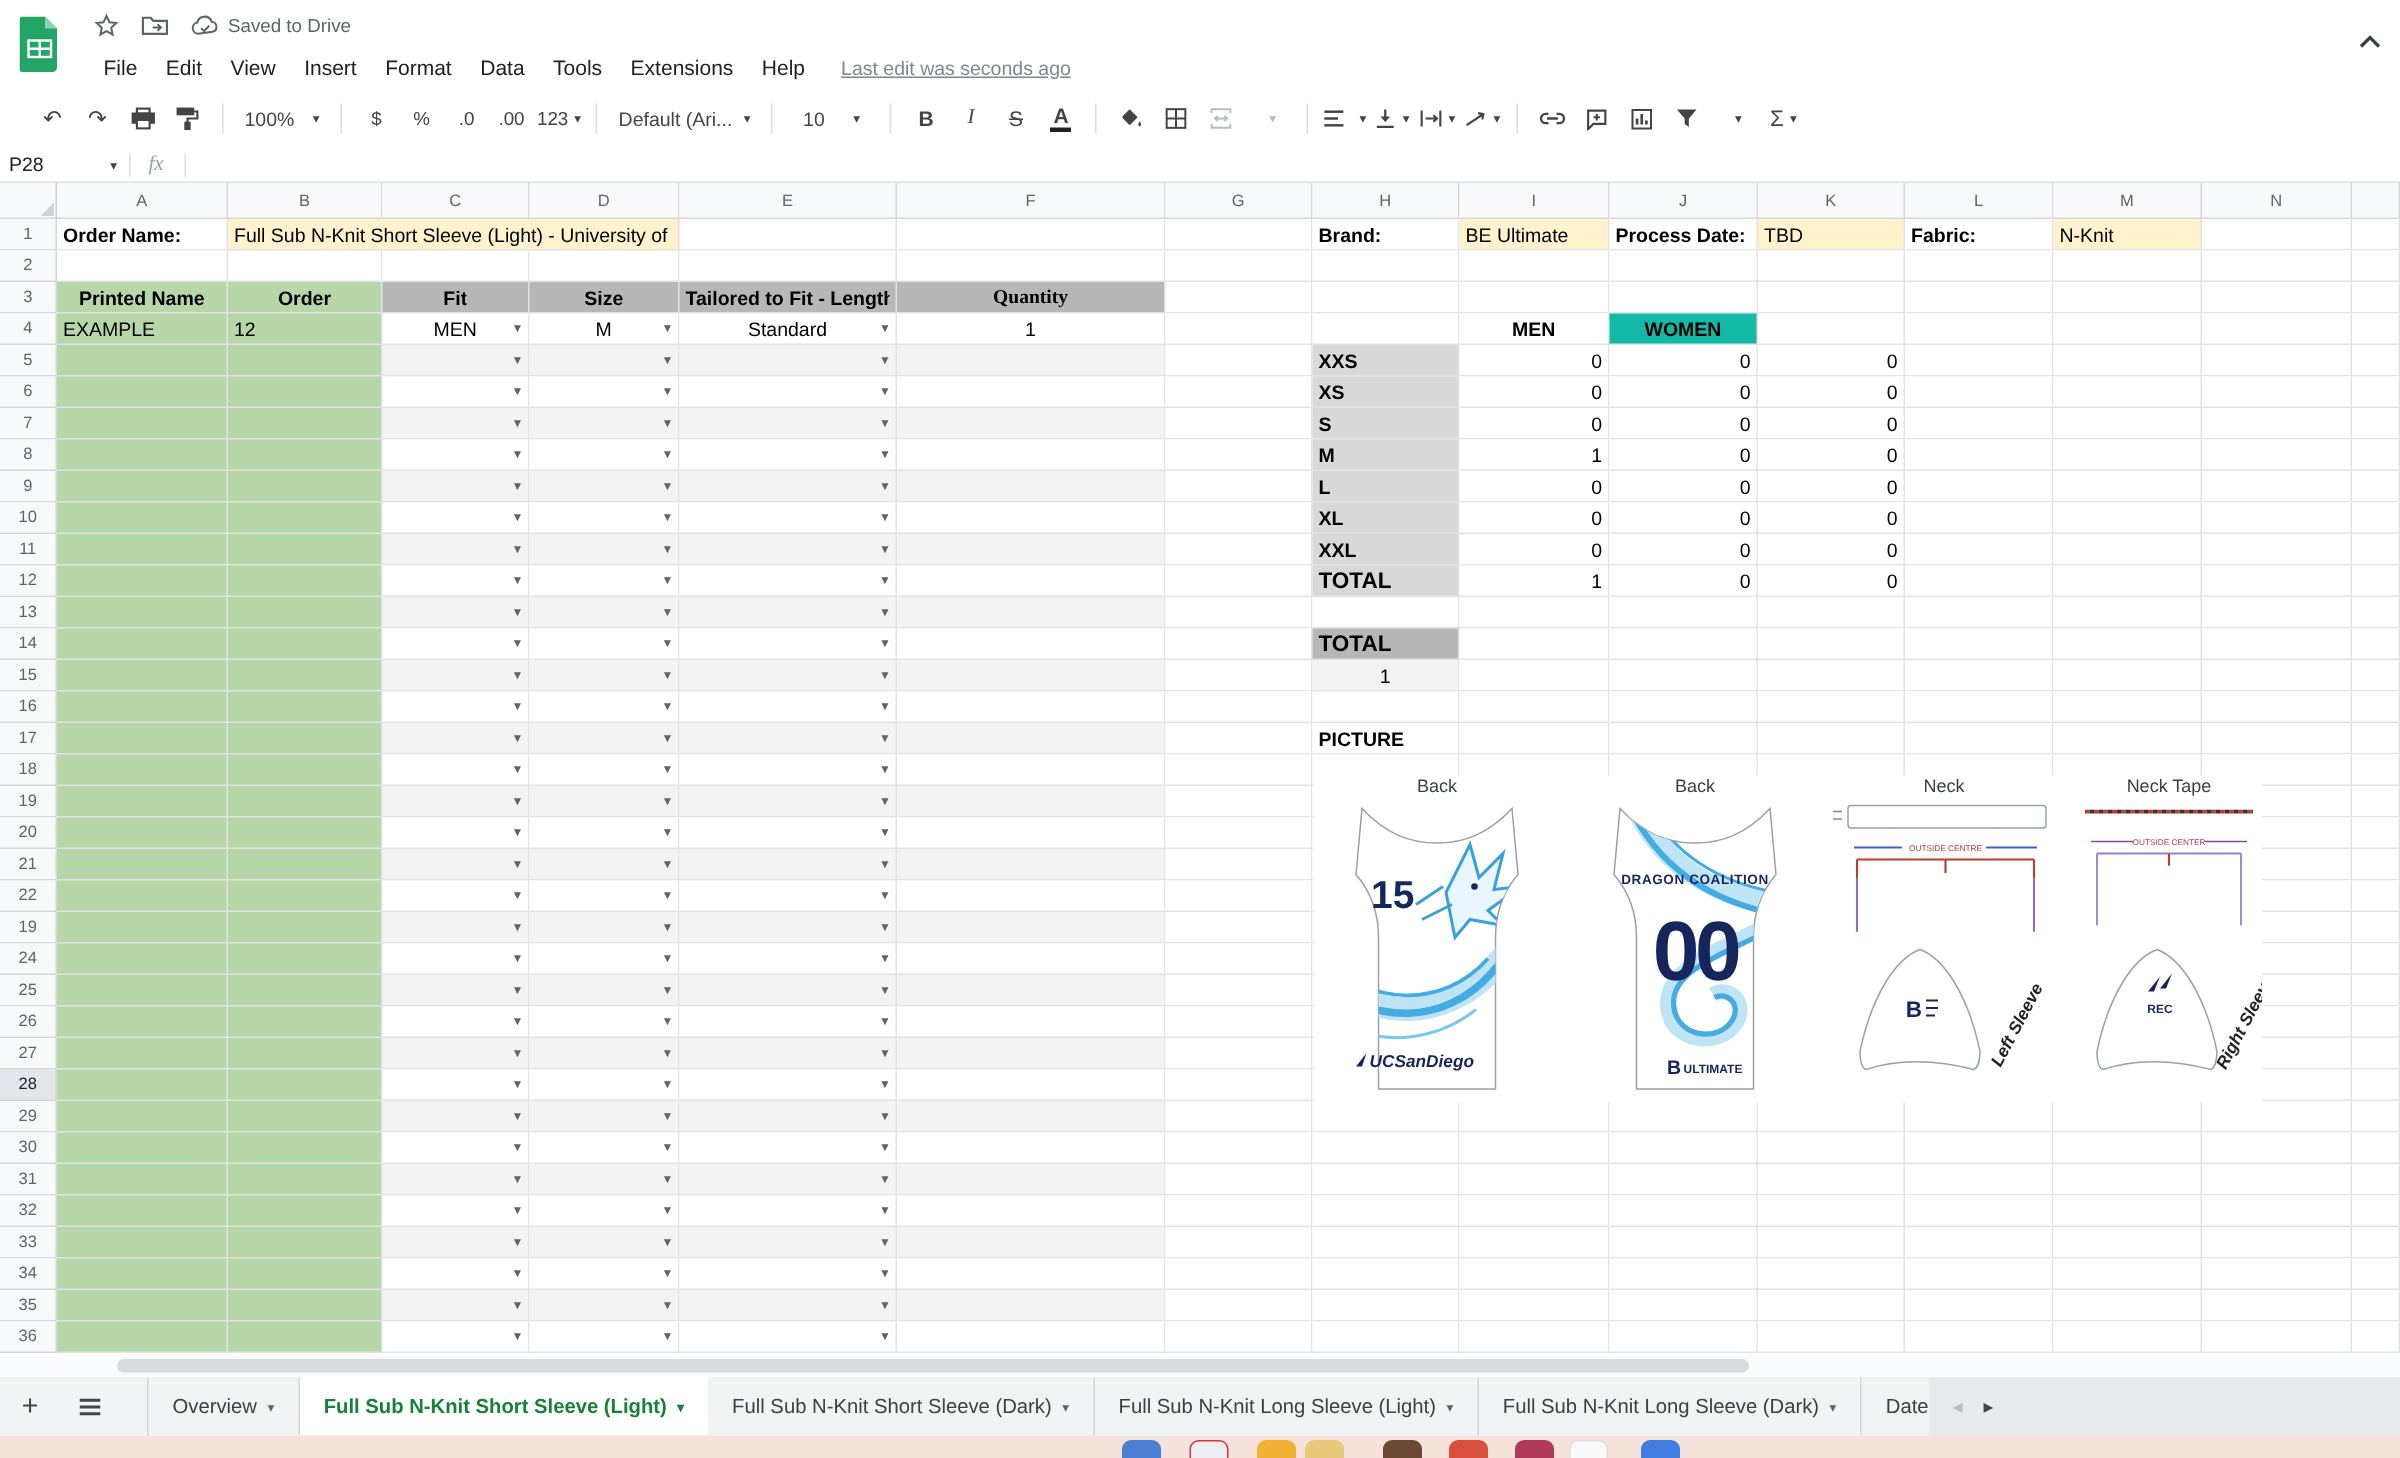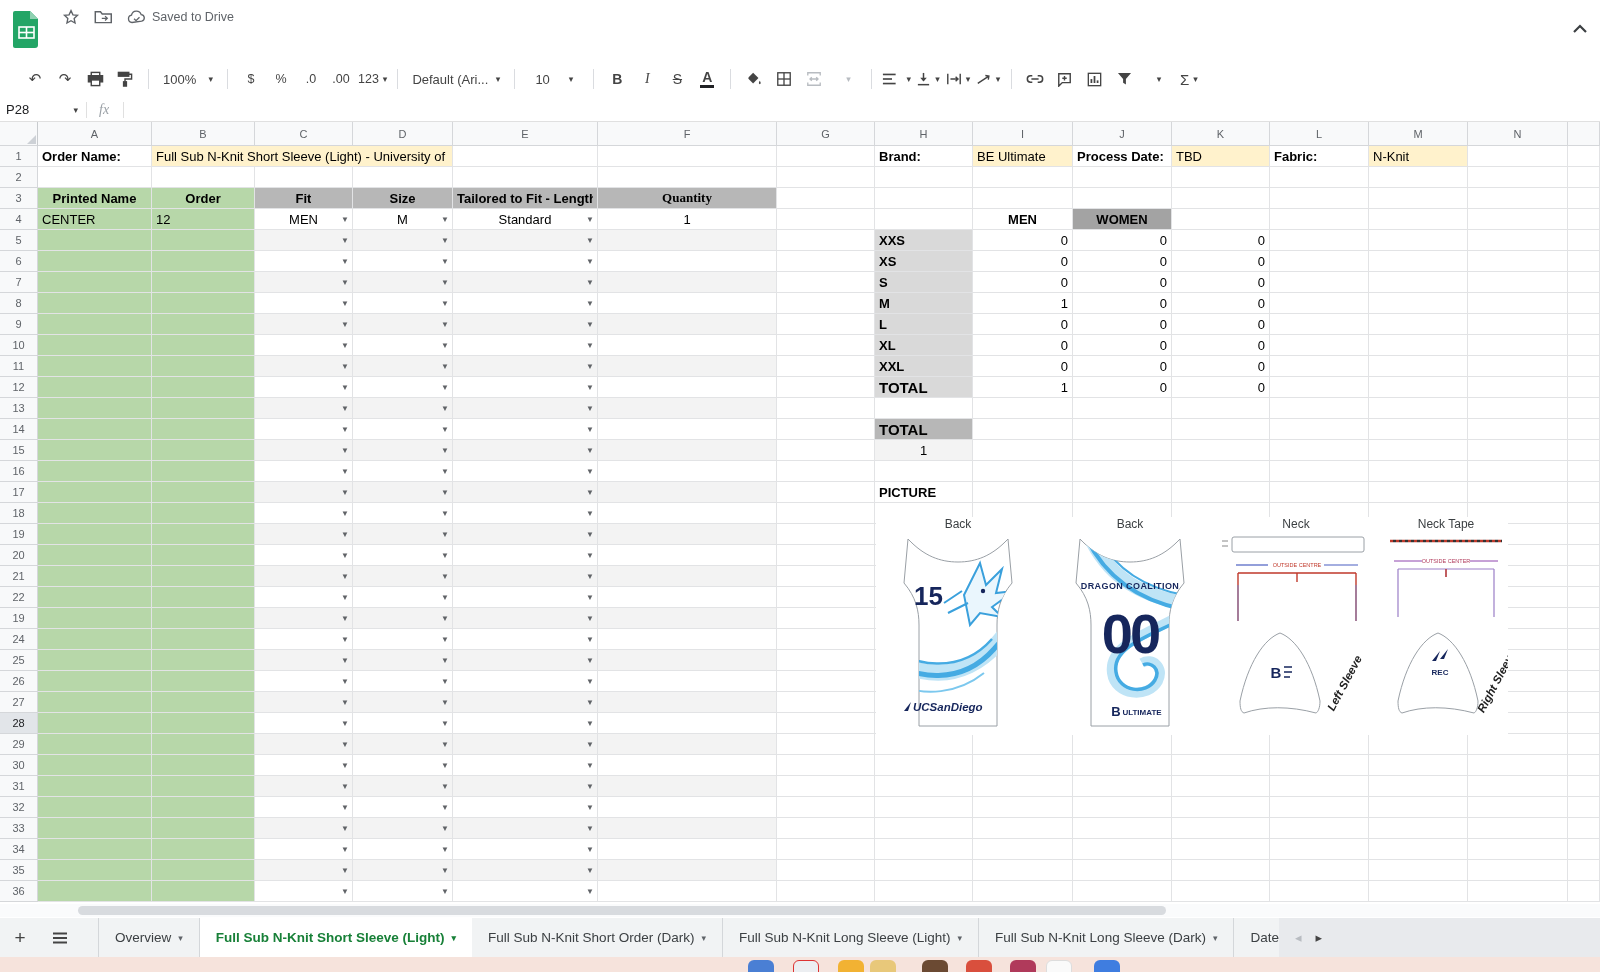--- a/index.html
+++ b/index.html
@@ -109,20 +109,32 @@
         <path d="M9 10.5 h6 M12.8 8 l2.6 2.5 -2.6 2.5" stroke-width="1.5"></path>
       </svg>
       </span>
     <span id="saved-wrap">
       <svg width="20" height="15" viewBox="0 0 24 18" fill="none" stroke="#5f6368" stroke-width="1.6">
         <path d="M6 15 a4.5 4.5 0 0 1 -.6 -8.9 a6 6 0 0 1 11.6 -.6 a4 4 0 0 1 .6 7.9 z"></path>
         <path d="M8.5 10.5 l2.3 2.3 4.2 -4.2"></path>
       </svg>
       <span>Saved to Drive</span>
     </span>
+  </div>
+  <div id="menubar">
+    <span class="menu-item">File</span>
+    <span class="menu-item">Edit</span>
+    <span class="menu-item">View</span>
+    <span class="menu-item">Insert</span>
+    <span class="menu-item">Format</span>
+    <span class="menu-item">Data</span>
+    <span class="menu-item">Tools</span>
+    <span class="menu-item">Extensions</span>
+    <span class="menu-item">Help</span>
+    <span id="last-edit">Last edit was seconds ago</span>
   </div>
   <div id="collapse-caret">
     <svg width="16" height="11" viewBox="0 0 16 11" fill="none" stroke="#3c4043" stroke-width="2.2">
       <path d="M2 9 L8 3 L14 9"></path>
     </svg>
   </div>
 </div>
 
 <div id="toolbar">
   <span class="ti">↶</span>
@@ -326,21 +338,21 @@
     <div class="row-header" style="left: 0px; top: 738px; width: 38px; height: 21px;">35</div>
     <div class="row-header" style="left: 0px; top: 759px; width: 38px; height: 21px;">36</div>
     <div class="cell b" style="left: 38px; top: 24px; width: 114px; height: 21px; background: rgb(255, 255, 255);">
       <span style="overflow: hidden; white-space: nowrap;">Order Name:</span>
     </div>
     <div class="cell" style="left: 38px; top: 45px; width: 114px; height: 21px; background: rgb(255, 255, 255);"></div>
     <div class="cell b ac" style="left: 38px; top: 66px; width: 114px; height: 21px; background: rgb(183, 215, 169);">
       <span style="overflow: hidden; white-space: nowrap;">Printed Name</span>
     </div>
     <div class="cell" style="left: 38px; top: 87px; width: 114px; height: 21px; background: rgb(183, 215, 169);">
-      <span style="overflow: hidden; white-space: nowrap;">CENTER</span>
+      <span style="overflow: hidden; white-space: nowrap;">EXAMPLE</span>
     </div>
     <div class="cell" style="left: 38px; top: 108px; width: 114px; height: 21px; background: rgb(183, 215, 169);"></div>
     <div class="cell" style="left: 38px; top: 129px; width: 114px; height: 21px; background: rgb(183, 215, 169);"></div>
     <div class="cell" style="left: 38px; top: 150px; width: 114px; height: 21px; background: rgb(183, 215, 169);"></div>
     <div class="cell" style="left: 38px; top: 171px; width: 114px; height: 21px; background: rgb(183, 215, 169);"></div>
     <div class="cell" style="left: 38px; top: 192px; width: 114px; height: 21px; background: rgb(183, 215, 169);"></div>
     <div class="cell" style="left: 38px; top: 213px; width: 114px; height: 21px; background: rgb(183, 215, 169);"></div>
     <div class="cell" style="left: 38px; top: 234px; width: 114px; height: 21px; background: rgb(183, 215, 169);"></div>
     <div class="cell" style="left: 38px; top: 255px; width: 114px; height: 21px; background: rgb(183, 215, 169);"></div>
     <div class="cell" style="left: 38px; top: 276px; width: 114px; height: 21px; background: rgb(183, 215, 169);"></div>
@@ -912,21 +924,21 @@
     <div class="cell" style="left: 973px; top: 675px; width: 100px; height: 21px; background: rgb(255, 255, 255);"></div>
     <div class="cell" style="left: 973px; top: 696px; width: 100px; height: 21px; background: rgb(255, 255, 255);"></div>
     <div class="cell" style="left: 973px; top: 717px; width: 100px; height: 21px; background: rgb(255, 255, 255);"></div>
     <div class="cell" style="left: 973px; top: 738px; width: 100px; height: 21px; background: rgb(255, 255, 255);"></div>
     <div class="cell" style="left: 973px; top: 759px; width: 100px; height: 21px; background: rgb(255, 255, 255);"></div>
     <div class="cell b" style="left: 1073px; top: 24px; width: 99px; height: 21px; background: rgb(255, 255, 255);">
       <span style="overflow: hidden; white-space: nowrap;">Process Date:</span>
     </div>
     <div class="cell" style="left: 1073px; top: 45px; width: 99px; height: 21px; background: rgb(255, 255, 255);"></div>
     <div class="cell" style="left: 1073px; top: 66px; width: 99px; height: 21px; background: rgb(255, 255, 255);"></div>
-    <div class="cell b ac" style="left: 1073px; top: 87px; width: 99px; height: 21px; background: #a3a3a3;">
+    <div class="cell b ac" style="left: 1073px; top: 87px; width: 99px; height: 21px; background: #14b8a6;">
       <span style="overflow: hidden; white-space: nowrap;">WOMEN</span>
     </div>
     <div class="cell ar" style="left: 1073px; top: 108px; width: 99px; height: 21px; background: rgb(255, 255, 255);">
       <span style="overflow: hidden; white-space: nowrap;">0</span>
     </div>
     <div class="cell ar" style="left: 1073px; top: 129px; width: 99px; height: 21px; background: rgb(255, 255, 255);">
       <span style="overflow: hidden; white-space: nowrap;">0</span>
     </div>
     <div class="cell ar" style="left: 1073px; top: 150px; width: 99px; height: 21px; background: rgb(255, 255, 255);">
       <span style="overflow: hidden; white-space: nowrap;">0</span>
@@ -1274,21 +1286,21 @@
   </div>
   <div class="sheet-tab" style="margin-left:18px;border-left:1px solid #d4d7da;">
     <span>Overview</span>
       <span class="arr">▾</span>
     </div>
   <div class="sheet-tab active">
     <span>Full Sub N-Knit Short Sleeve (Light)</span>
       <span class="arr">▾</span>
     </div>
   <div class="sheet-tab">
-    <span>Full Sub N-Knit Short Order (Dark)</span>
+    <span>Full Sub N-Knit Short Sleeve (Dark)</span>
       <span class="arr">▾</span>
     </div>
   <div class="sheet-tab">
     <span>Full Sub N-Knit Long Sleeve (Light)</span>
       <span class="arr">▾</span>
     </div>
   <div class="sheet-tab">
     <span>Full Sub N-Knit Long Sleeve (Dark)</span>
       <span class="arr">▾</span>
     </div>

